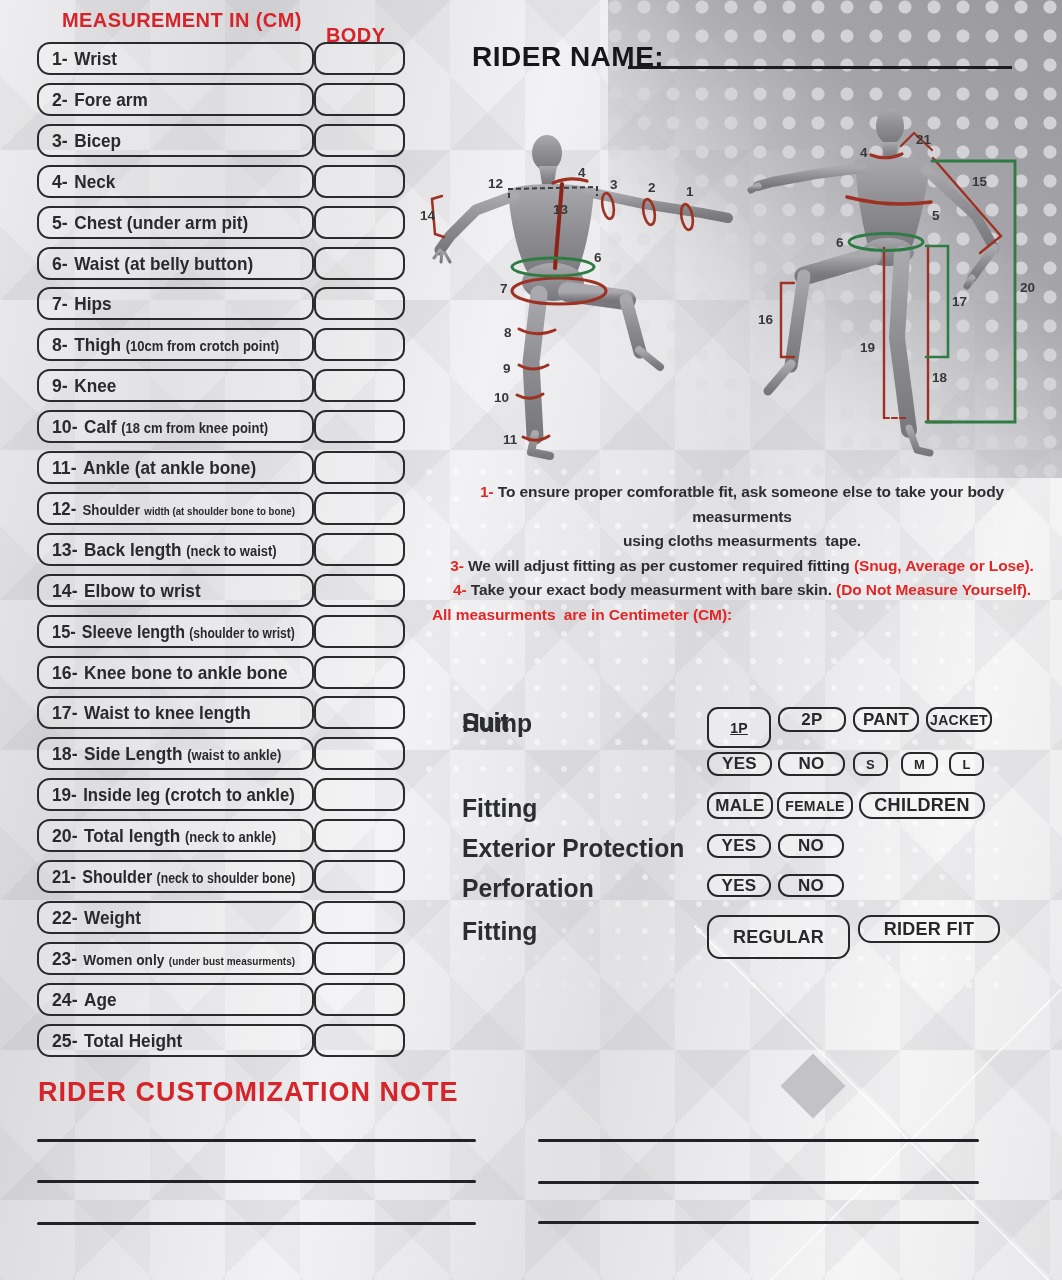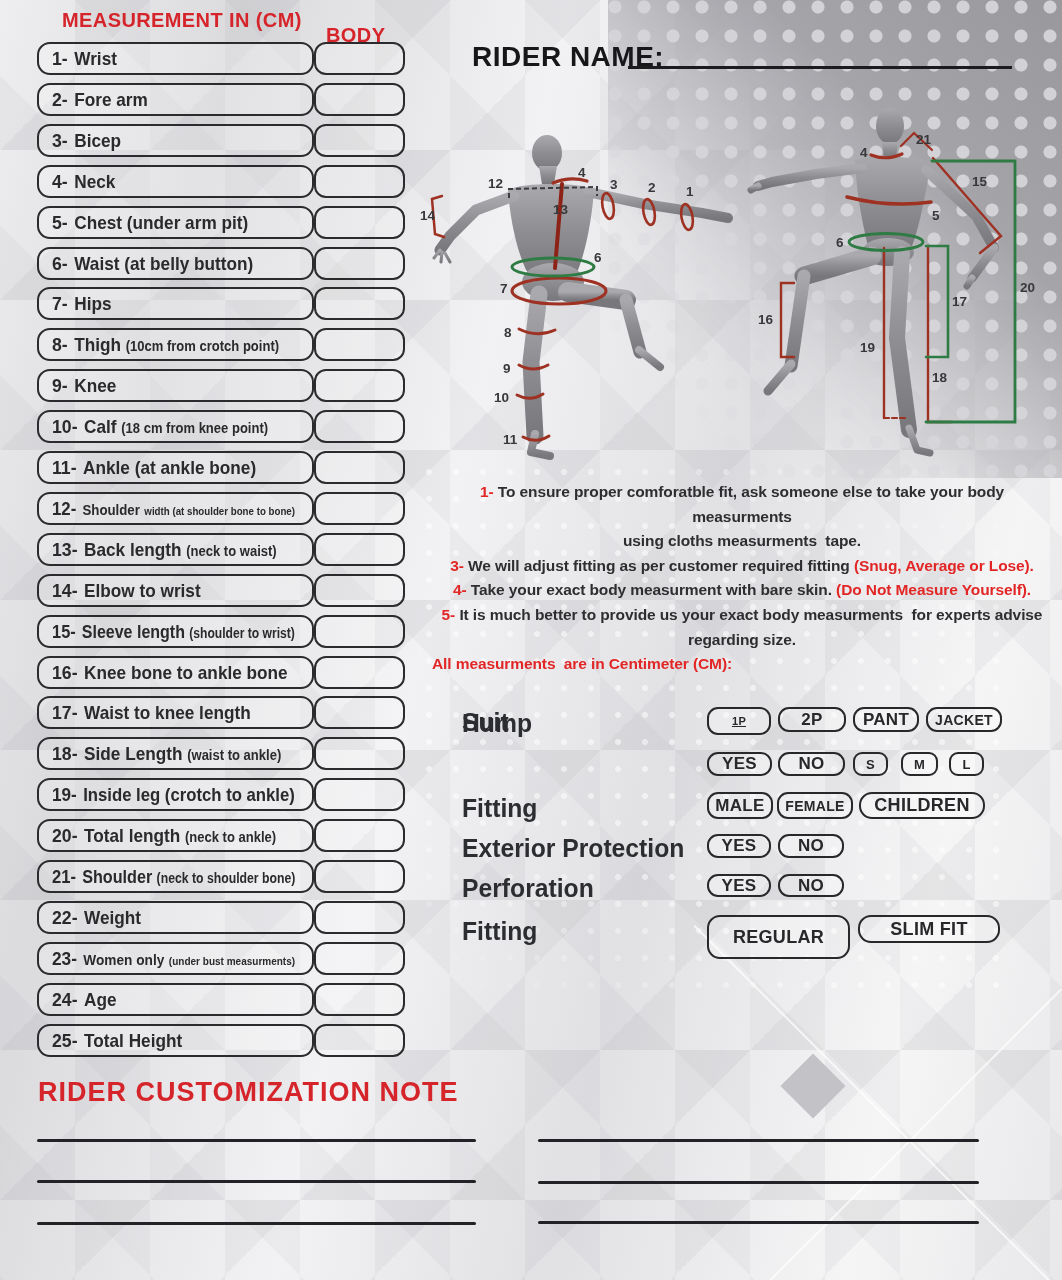--- a/index.html
+++ b/index.html
@@ -372,50 +372,48 @@
         <text x="600" y="192">20</text>
       </g>
     </g>
   </svg>
 
   <div class="instr" id="instructions">
       <div class="item"><span class="rednum">1- </span>To ensure proper comforatble fit, ask someone else to take your body measurments
 using cloths measurments  tape.</div>
       <div class="item"><span class="rednum">3- </span>We will adjust fitting as per customer required fitting <span class="redseg">(Snug, Average or Lose).</span></div>
       <div class="item"><span class="rednum">4- </span>Take your exact body measurment with bare skin. <span class="redseg">(Do Not Measure Yourself).</span></div>
-      <div class="item"><span class="rednum">5- </span>It is much better to provide us your exact body measurments  for experts advise
-regarding size.</div>
       <div class="footnote">All measurments  are in Centimeter (CM):</div>
     </div>
 
   <div id="options-container">
       <div class="opt-label" style="top: 706.5px;"><span class="fit" style="transform: scaleX(0.95);">Suit</span></div>
-      <div class="opt-btn" style="left: 707px; top: 707px; width: 64px; height: 28px; font-size: 11px; border-radius: 11px; text-decoration: underline;">1P</div>
+      <div class="opt-btn" style="left: 707px; top: 707px; width: 64px; height: 41px; font-size: 14px; border-radius: 11px; text-decoration: underline;">1P</div>
       <div class="opt-btn" style="left: 778px; top: 707px; width: 68px; height: 25px; font-size: 17px; border-radius: 11px;">2P</div>
       <div class="opt-btn" style="left: 853px; top: 707px; width: 66px; height: 25px; font-size: 17px; border-radius: 11px;">PANT</div>
-      <div class="opt-btn" style="left: 926px; top: 707px; width: 76px; height: 25px; font-size: 14px; border-radius: 11px;">JACKET</div>
+      <div class="opt-btn" style="left: 926px; top: 707px; width: 66px; height: 25px; font-size: 14px; border-radius: 11px;">JACKET</div>
       <div class="opt-label" style="top: 708px;"><span class="fit" style="transform: scaleX(0.95);">Hump</span></div>
       <div class="opt-btn" style="left: 707px; top: 752px; width: 65px; height: 24px; font-size: 17px; border-radius: 11px;">YES</div>
       <div class="opt-btn" style="left: 778px; top: 752px; width: 67px; height: 24px; font-size: 17px; border-radius: 11px;">NO</div>
       <div class="opt-btn" style="left: 853px; top: 752px; width: 35px; height: 24px; font-size: 13px; border-radius: 9px;">S</div>
       <div class="opt-btn" style="left: 901px; top: 752px; width: 37px; height: 24px; font-size: 13px; border-radius: 9px;">M</div>
       <div class="opt-btn" style="left: 949px; top: 752px; width: 35px; height: 24px; font-size: 13px; border-radius: 9px;">L</div>
       <div class="opt-label" style="top: 792.5px;"><span class="fit" style="transform: scaleX(0.95);">Fitting</span></div>
       <div class="opt-btn" style="left: 707px; top: 792px; width: 66px; height: 27px; font-size: 17px; border-radius: 11px;">MALE</div>
       <div class="opt-btn" style="left: 777px; top: 792px; width: 76px; height: 27px; font-size: 14px; border-radius: 11px;">FEMALE</div>
       <div class="opt-btn" style="left: 859px; top: 792px; width: 126px; height: 27px; font-size: 18px; border-radius: 13px;">CHILDREN</div>
       <div class="opt-label" style="top: 833px;"><span class="fit" style="transform: scaleX(0.95);">Exterior Protection</span></div>
       <div class="opt-btn" style="left: 707px; top: 834px; width: 64px; height: 24px; font-size: 17px; border-radius: 11px;">YES</div>
       <div class="opt-btn" style="left: 778px; top: 834px; width: 66px; height: 24px; font-size: 17px; border-radius: 11px;">NO</div>
       <div class="opt-label" style="top: 872.5px;"><span class="fit" style="transform: scaleX(0.95);">Perforation</span></div>
       <div class="opt-btn" style="left: 707px; top: 874px; width: 64px; height: 23px; font-size: 17px; border-radius: 11px;">YES</div>
       <div class="opt-btn" style="left: 778px; top: 874px; width: 66px; height: 23px; font-size: 17px; border-radius: 11px;">NO</div>
       <div class="opt-label" style="top: 916px;"><span class="fit" style="transform: scaleX(0.95);">Fitting</span></div>
       <div class="opt-btn" style="left: 707px; top: 915px; width: 143px; height: 44px; font-size: 18px; border-radius: 13px;">REGULAR</div>
-      <div class="opt-btn" style="left: 858px; top: 915px; width: 142px; height: 28px; font-size: 18px; border-radius: 13px;">SLIM FIT</div>
+      <div class="opt-btn" style="left: 858px; top: 915px; width: 142px; height: 28px; font-size: 18px; border-radius: 13px;">RIDER FIT</div>
     </div>
 
   <div class="note-title">
     <span class="fit" id="note-title-fit" style="transform: scaleX(1);">RIDER CUSTOMIZATION NOTE</span>
   </div>
   <div class="note-line" style="left:37px;top:1139px;width:439px;"></div>
   <div class="note-line" style="left:37px;top:1180px;width:439px;"></div>
   <div class="note-line" style="left:37px;top:1222px;width:439px;"></div>
   <div class="note-line" style="left:538px;top:1139px;width:441px;"></div>
   <div class="note-line" style="left:538px;top:1181px;width:441px;"></div>

